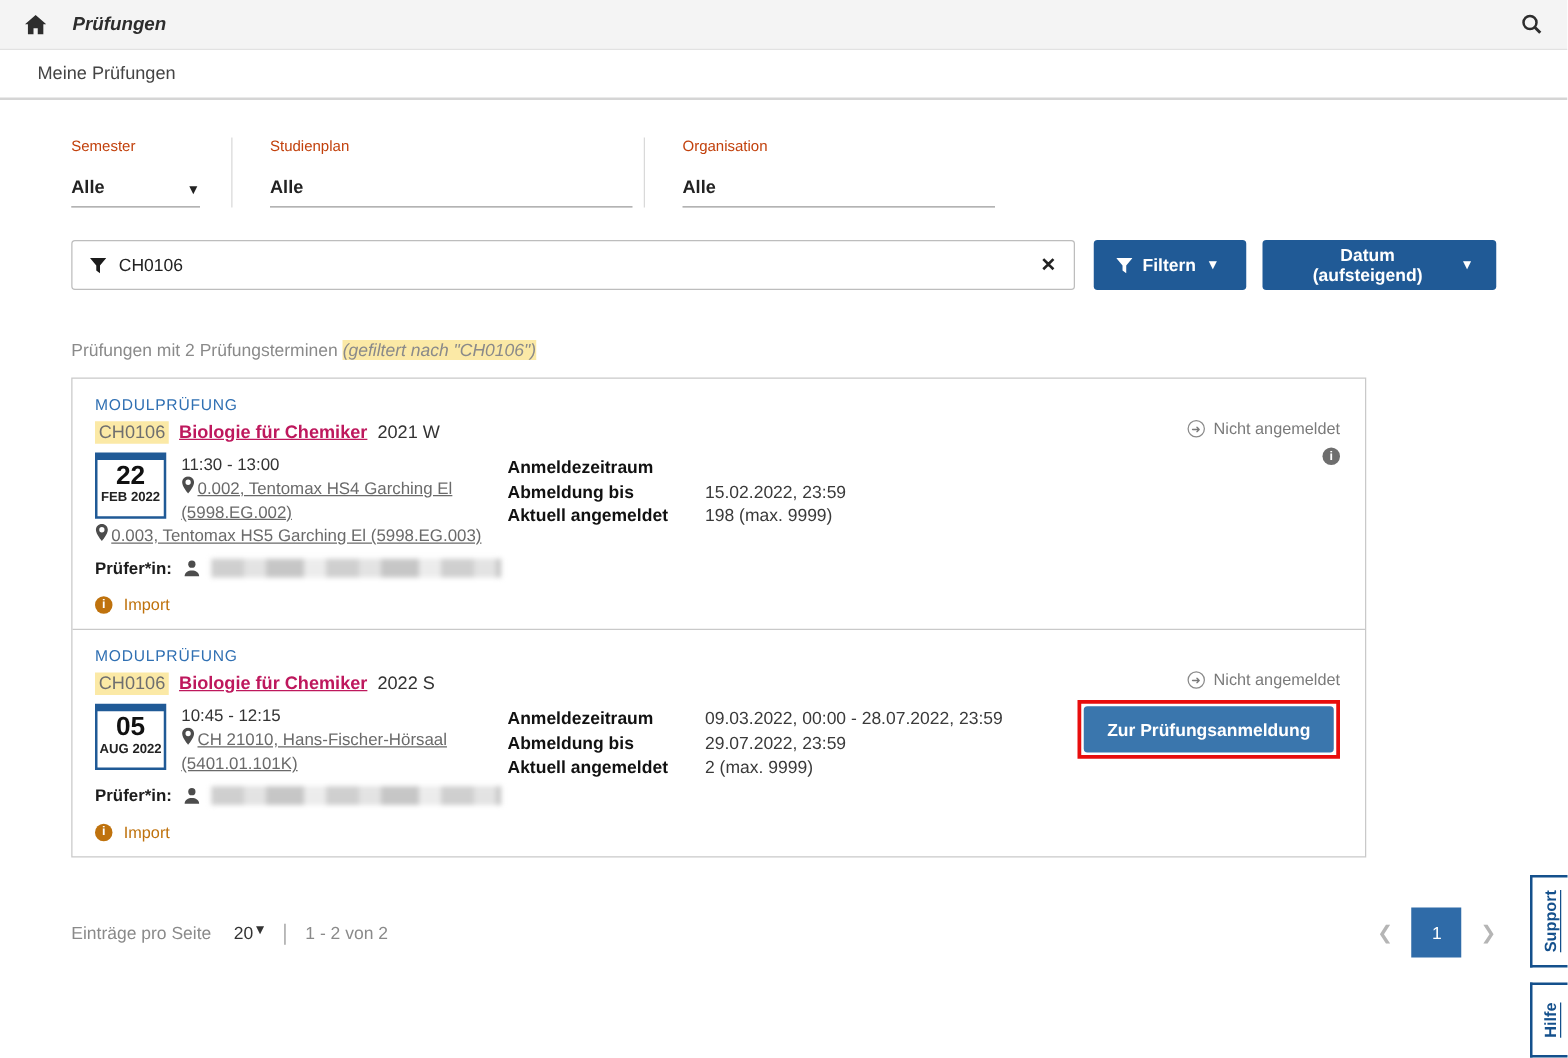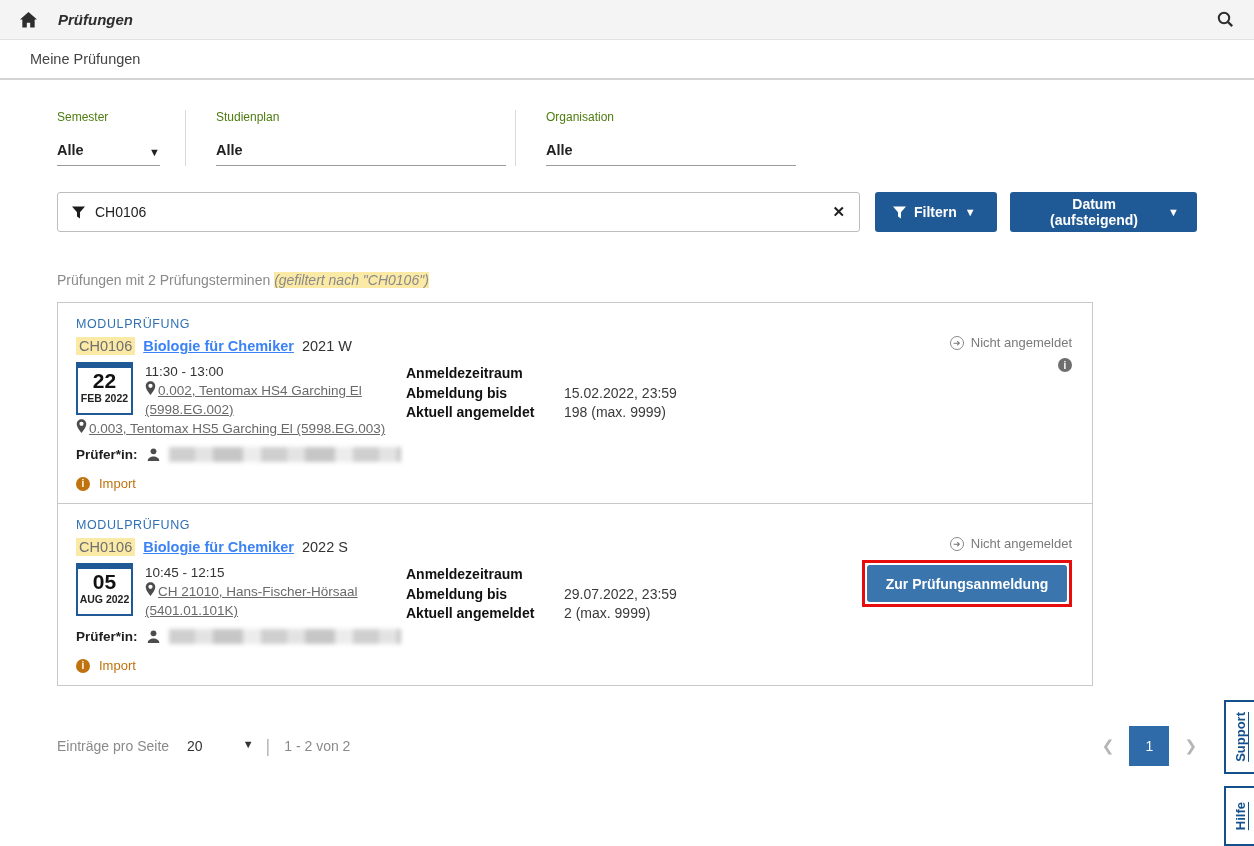--- a/index.html
+++ b/index.html
@@ -18,21 +18,21 @@
   .tabbar { height:40px; border-bottom:2px solid #d5d5d5; display:flex; }
   .tab { padding:0 30px; display:flex; align-items:center; font-size:14.5px; color:#444; position:relative; cursor:pointer; }
   .tab.active::after { content:""; position:absolute; left:0; right:0; bottom:-2px; height:4px; background:#3070b3; }
 
   .content { padding:0 57px; }
 
   
   .filterrow { display:flex; margin-top:30px; }
   .fcol { padding-right:24px; }
   .fcol + .fcol { border-left:1px solid #d9d9d9; padding-left:30px; }
-  .fcol .flabel { font-size:12px; color:#4d7c0f; margin-bottom:18px; }
+  .fcol .flabel { font-size:12px; color:#c2410c; margin-bottom:18px; }
   .fval { border-bottom:1px solid #9a9a9a; padding-bottom:7px; font-size:14.5px; font-weight:bold; color:#222;
     display:flex; align-items:flex-end; justify-content:space-between; cursor:pointer; }
   .fcol.c1 { width:128px; } .fcol.c1 .fval{ width:103px; }
   .fcol.c2 { width:330px; } .fcol.c2 .fval{ width:290px; }
   .fcol.c3 { width:330px; } .fcol.c3 .fval{ width:250px; }
   .caret { font-size:11px; color:#222; }
 
   
   .searchrow { display:flex; margin-top:26px; align-items:center; }
   .searchbox { width:803px; height:40px; border:1px solid #bdbdbd; border-radius:3px; display:flex; align-items:center; padding:0 14px; background:#fff; }
@@ -49,21 +49,21 @@
   .hl { background:#fbe9a6; }
   .summary .note { font-style:italic; color:#8a8a8a; }
 
   
   .cards { border:1px solid #c9c9c9; margin-top:14px; width:1036px; }
   .card { position:relative; padding:14px 18px 12px 18px; }
   .card + .card { border-top:1px solid #c9c9c9; }
   .modtype { color:#3070b3; font-size:12.5px; letter-spacing:.6px; }
   .titleline { margin-top:7px; font-size:14.5px; }
   .code { color:#6f6f6f; padding:1px 3px; }
-  .course { font-weight:bold; color:#3b82f6; text-decoration:underline; cursor:pointer; margin-left:4px; }
+  .course { font-weight:bold; color:#be185d; text-decoration:underline; cursor:pointer; margin-left:4px; }
   .term { color:#333; margin-left:4px; }
 
   .cardbody { display:flex; margin-top:8px; }
   .col-left { width:330px; font-size:13.5px; }
   .datebox { float:left; width:57px; height:53px; border:2px solid #205a96; border-top:6px solid #205a96;
     background:#fff; text-align:center; margin-right:12px; padding-top:1px; }
   .datebox .d { font-size:21px; font-weight:bold; color:#111; line-height:23px; }
   .datebox .m { font-size:10.5px; font-weight:bold; color:#222; }
   .time { color:#333; line-height:19px; }
   .loc { line-height:19px; }
@@ -88,21 +88,21 @@
   .statline { font-size:13px; color:#7a7a7a; display:flex; align-items:center; gap:7px; justify-content:flex-end; }
   .circ-arrow { width:14px; height:14px; border:1px solid #8a8a8a; border-radius:50%; display:inline-flex;
     align-items:center; justify-content:center; font-size:9px; color:#7a7a7a; }
   .status .info-gray { margin-top:8px; width:14px; height:14px; border-radius:50%; background:#6e6e6e; color:#fff;
     font-size:10px; font-weight:bold; display:inline-flex; align-items:center; justify-content:center; cursor:pointer; }
   .redbox { margin-top:9px; border:3px solid #e80d0d; padding:2px; display:inline-block; }
   .btn.register { background:#3a76ad; width:200px; height:37px; justify-content:center; font-size:14px; }
 
   
   .footrow { margin-top:40px; display:flex; align-items:center; font-size:14px; color:#8a8a8a; }
-  .pp-val { margin-left:18px; color:#333; display:flex; gap:40px; cursor:pointer; }
+  .pp-val { margin-left:18px; color:#333; display:flex; cursor:pointer; }
   .pp-val .caret { color:#333; }
   .vbar { color:#b5b5b5; font-size:18px; margin:0 14px 0 12px; }
   .pager { margin-left:auto; display:flex; align-items:center; gap:15px; }
   .chev { color:#b5b5b5; font-size:15px; cursor:pointer; }
   .pagebox { width:40px; height:40px; background:#2f6ba8; color:#fff; font-size:14px;
     display:flex; align-items:center; justify-content:center; cursor:pointer; }
 
   
   .sidetab { position:fixed; right:0; width:30px; background:#fff; border:2px solid #14508c; border-right:none;
     display:flex; align-items:center; justify-content:center; cursor:pointer; }
@@ -295,20 +295,21 @@
                   <circle cx="8" cy="4.6" r="3.1" fill="#4c4c4c"></circle>
                   <path d="M1.8 15c0-3.4 3-5 6.2-5s6.2 1.6 6.2 5z" fill="#4c4c4c"></path>
                 </svg>
             </span>
             <span class="blurname"></span>
           </div>
         </div>
         <div class="col-mid">
           <div class="drow">
             <span class="dlabel">Anmeldezeitraum</span>
+            <span class="dval">09.03.2022, 00:00 - 28.07.2022, 23:59</span>
           </div>
           <div class="drow">
             <span class="dlabel">Abmeldung bis</span>
             <span class="dval">29.07.2022, 23:59</span>
           </div>
           <div class="drow">
             <span class="dlabel">Aktuell angemeldet</span>
             <span class="dval">2 (max. 9999)</span>
           </div>
         </div>

